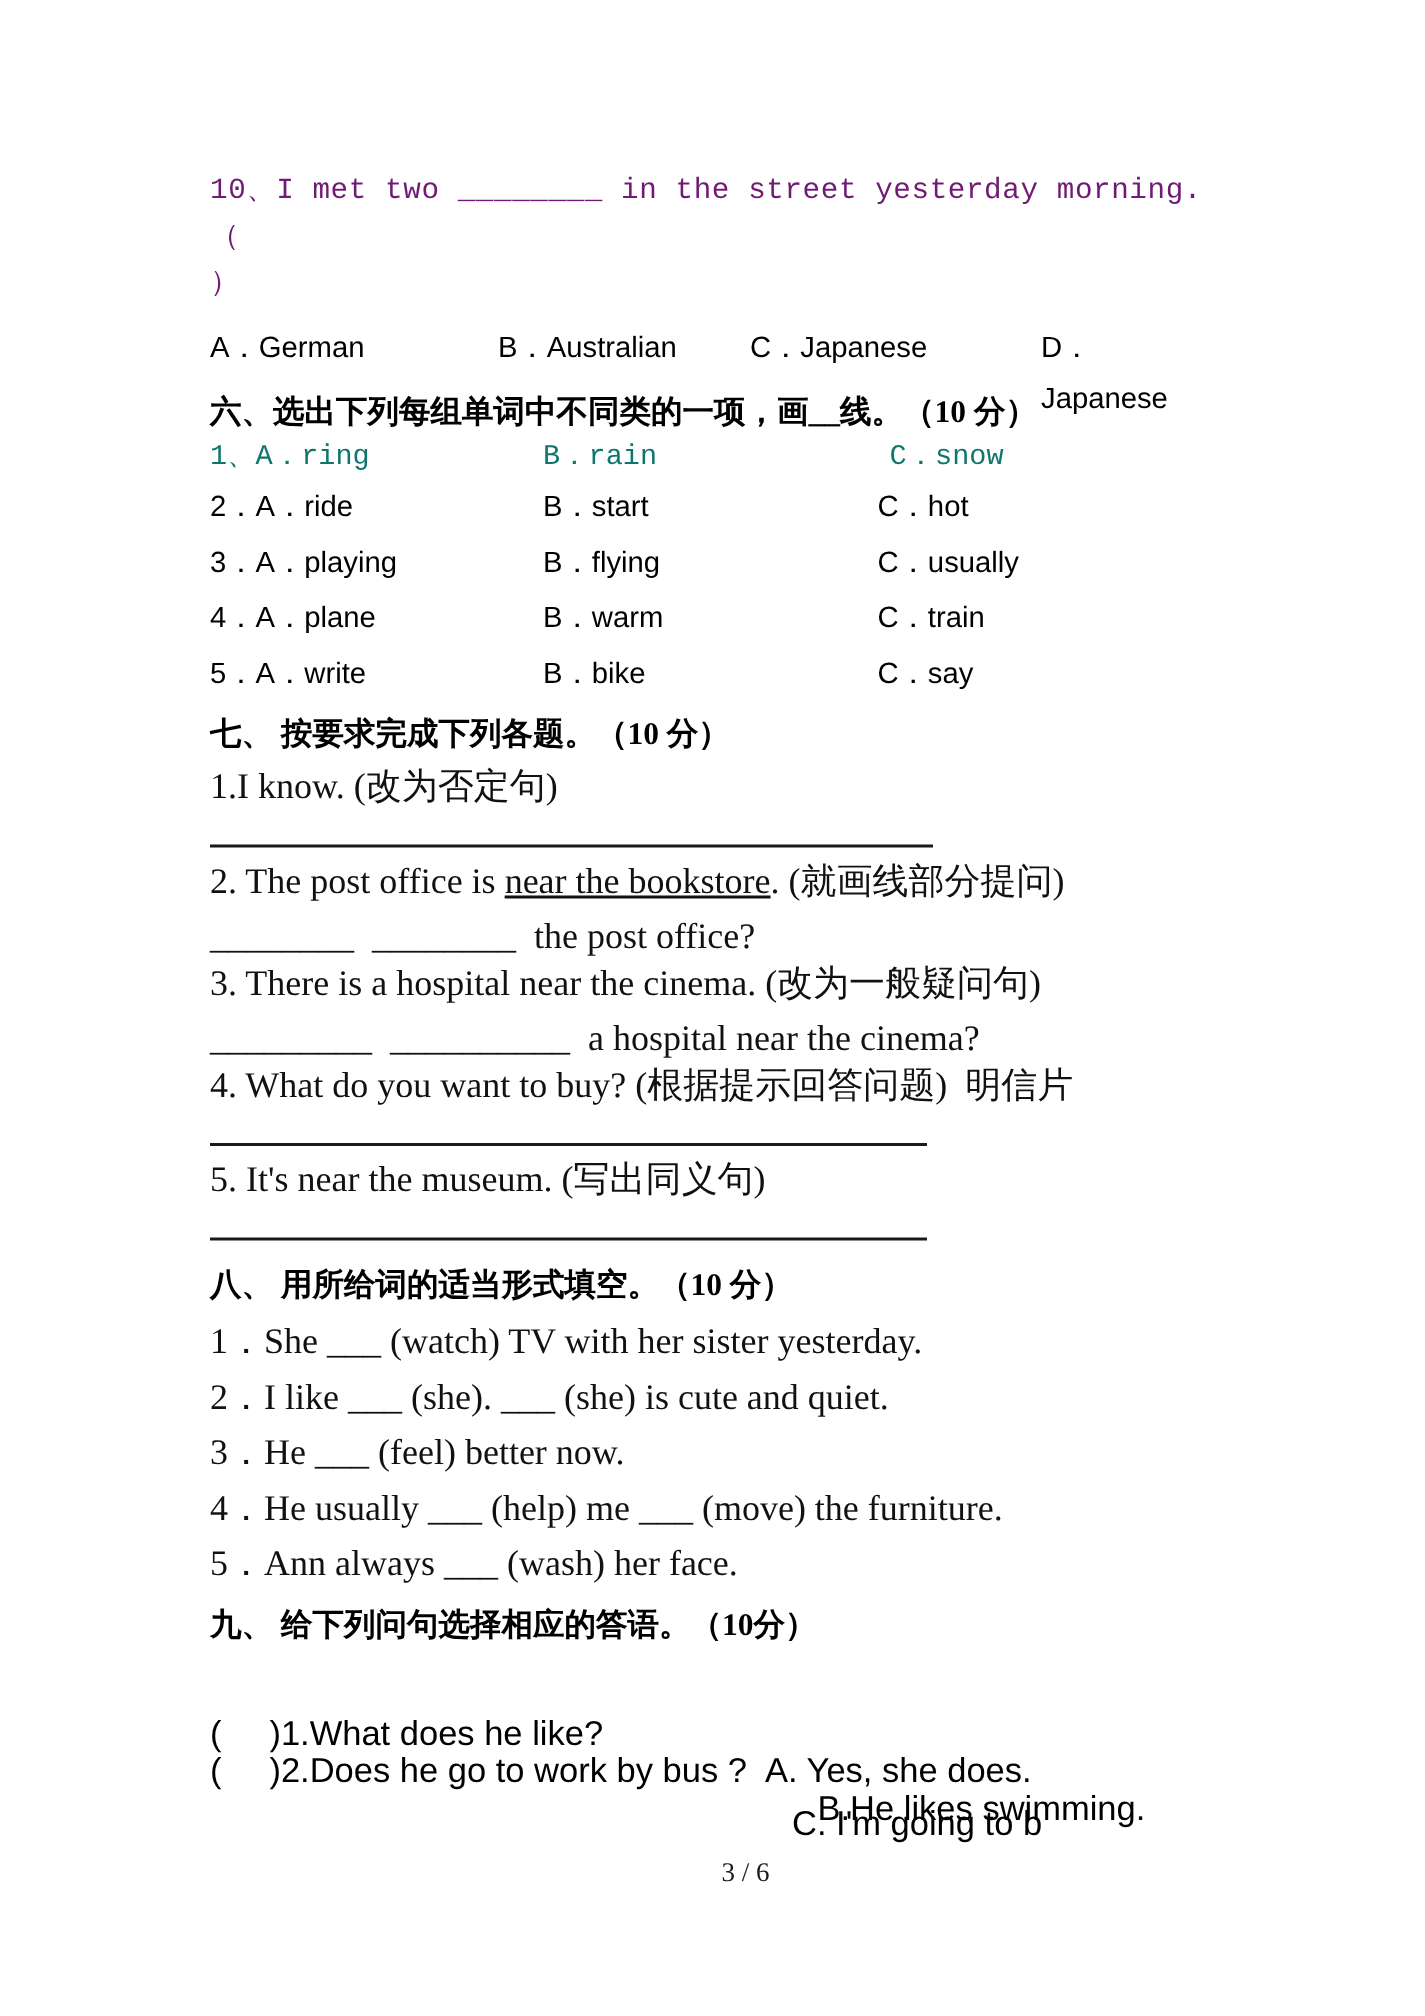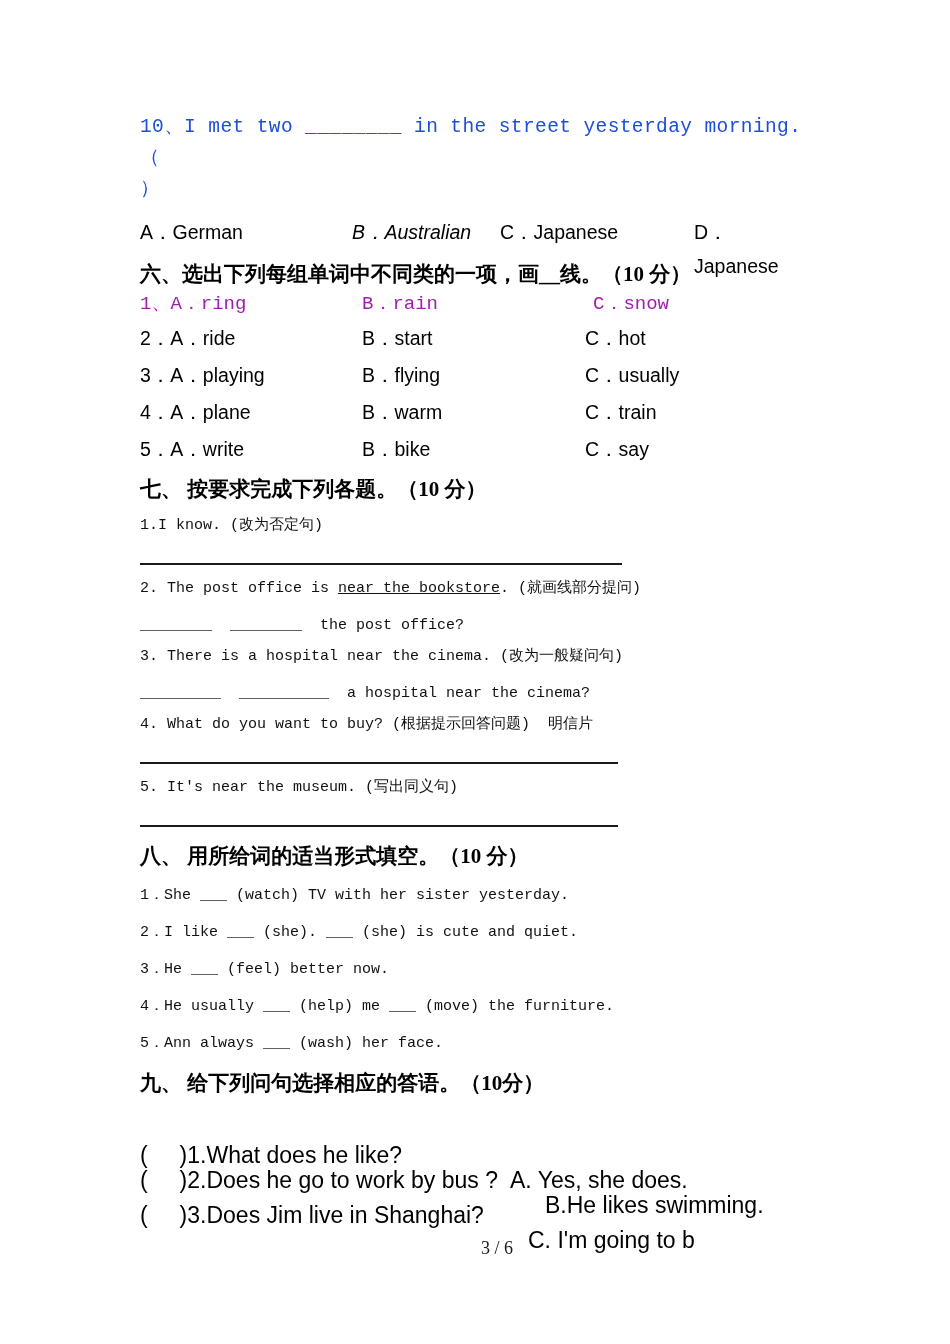--- a/index.html
+++ b/index.html
@@ -21,27 +21,27 @@
     width: 950px;
     height: 1344px;
     box-sizing: border-box;
     padding: 0 140px;
   }
   
   .mono-line {
     font-family: "Liberation Mono", "DejaVu Sans Mono", monospace;
     font-size: 19.5px;
     letter-spacing: 0.4px;
-    color: #1d4ed8;
+    color: #701a75;
     line-height: 31px;
     white-space: pre-wrap;
   }
   .sans-line {
-    font-family: Liberation Mono, monospace;
-    font-size: 15px;
+    font-family: Liberation Serif, serif;
+    font-size: 24px;
     line-height: 31px;
     color: #111111;
     white-space: pre-wrap;
   }
   .heading {
     font-family: "Liberation Serif", "DejaVu Serif", serif;
     font-weight: bold;
     font-size: 21px;
     line-height: 30px;
     color: #000000;
@@ -53,37 +53,37 @@
     height: 37px;
     font-size: 19.5px;
     line-height: 37px;
   }
   .opt-row .c-a { position: absolute; left: 0; }
   .opt-row .c-b { position: absolute; left: 222px; }
   .opt-row .c-c { position: absolute; left: 445px; }
 
   .opt-row.mono {
     font-family: "Liberation Mono", "DejaVu Sans Mono", monospace;
-    color: #a21caf;
+    color: #0f766e;
     font-size: 19px;
     height: 31px;
     line-height: 31px;
   }
   .opt-row.mono .c-b { left: 222px; }
   .opt-row.mono .c-c { left: 453px; }
 
   
   .choice-row {
     position: relative;
     height: 34px;
     line-height: 34px;
     font-size: 19.5px;
   }
   .choice-row .ch1 { position: absolute; left: 0; }
-  .choice-row .ch2 { position: absolute; left: 212px; font-style: italic; }
+  .choice-row .ch2 { position: absolute; left: 192px; }
   .choice-row .ch3 { position: absolute; left: 360px; }
   .choice-row .ch4 { position: absolute; left: 554px; }
 
   
   .rule {
     border: none;
     border-top: 2px solid #1a1a1a;
     margin: 0;
     height: 0;
   }
@@ -223,20 +223,19 @@
     <div class="match-row">
       <span class="q">(     )1.What does he like?</span>
       <span class="ans" style="left:370px">A. Yes, she does.</span>
     </div>
     <div class="match-row">
       <span class="q">(     )2.Does he go to work by bus ?</span>
       <span class="ans" style="left:405px">B.He likes swimming.</span>
     </div>
     <div style="height:10px"></div>
     <div class="match-row">
-      <span class="q">(     )3.Does Jim live in Shanghai?</span>
       <span class="ans" style="left:388px">C. I'm going to b</span>
     </div>
   </div>
 
   <div class="footer">3 / 6</div>
 
 </div>
 
 </body></html>

